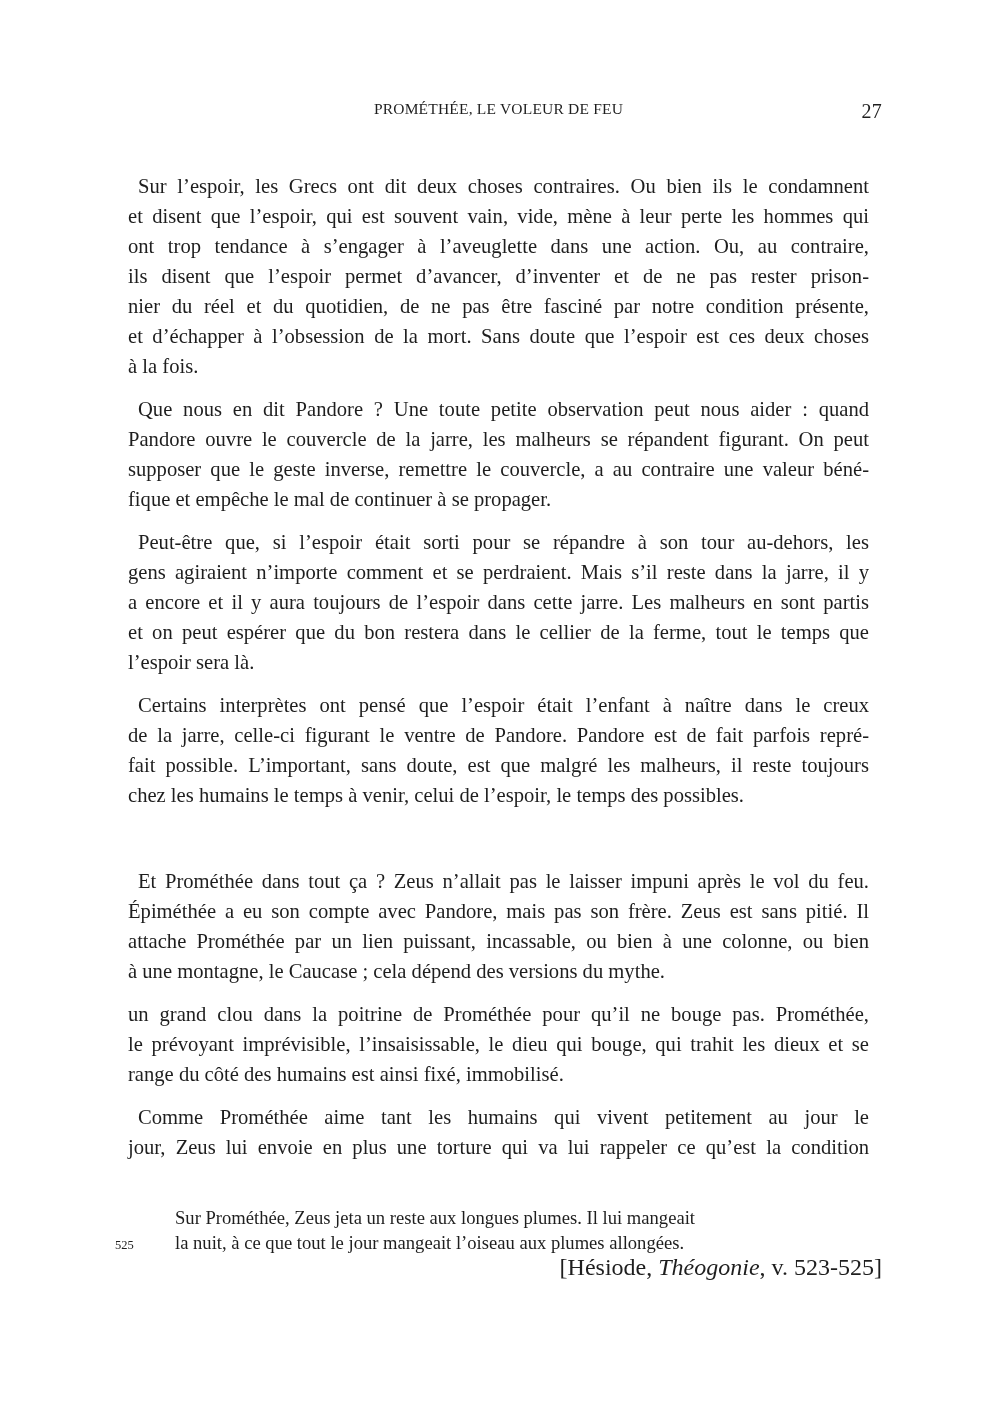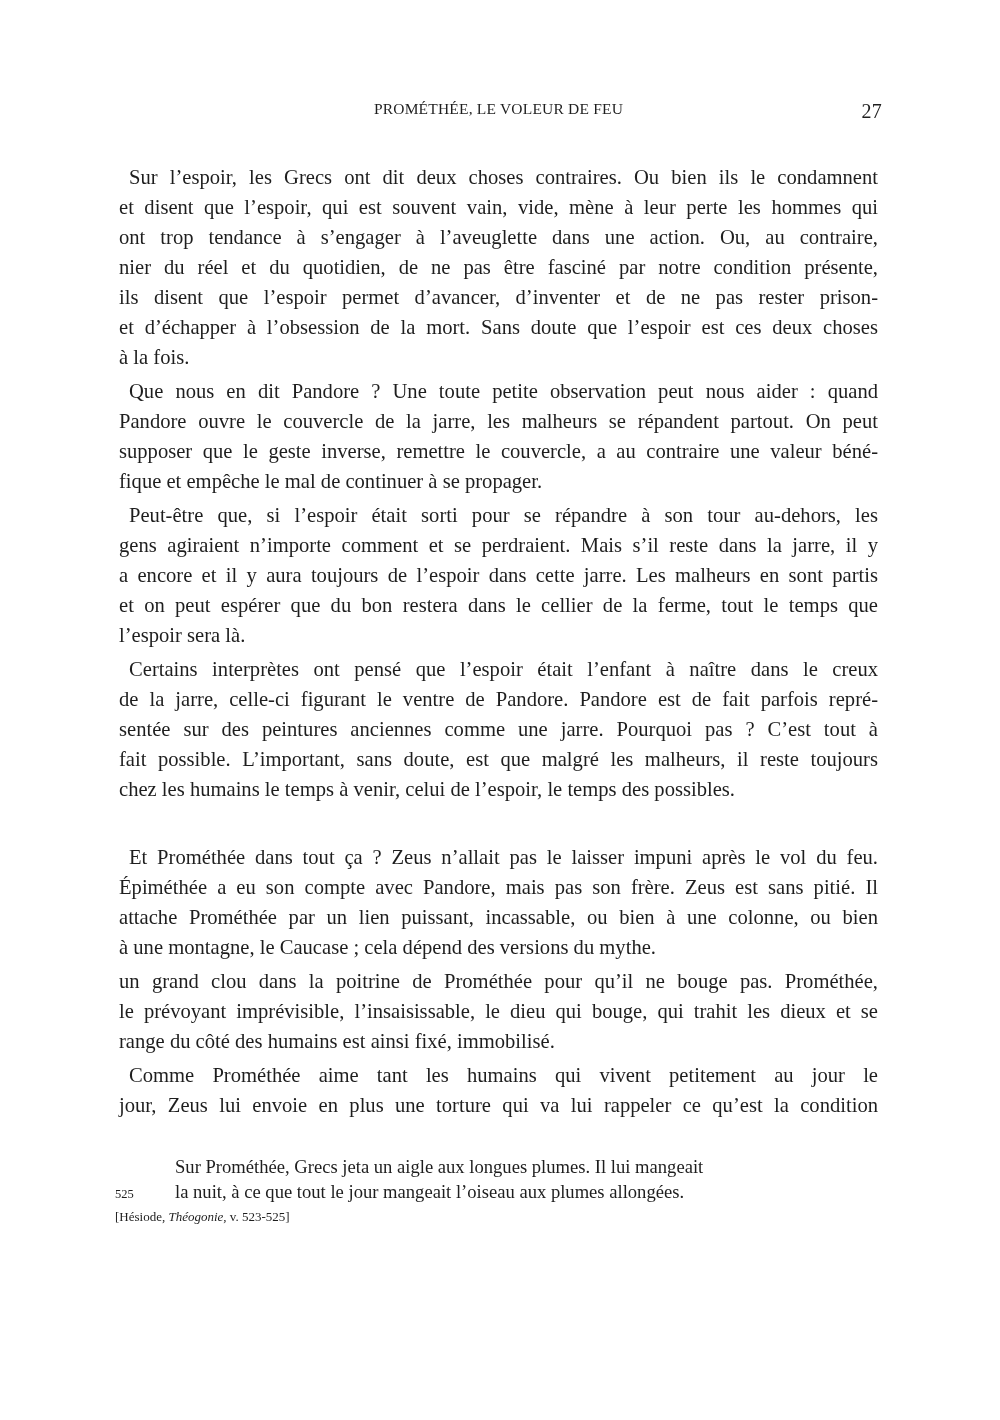--- a/index.html
+++ b/index.html
@@ -39,21 +39,21 @@
     }
     .body-text {
       position: absolute;
       left: 115px;
       top: 158px;
       width: 767px;
       font-size: 20.6px;
       line-height: 30px;
     }
     .para {
-      margin: 4px;
+      margin: 13px;
     }
     .line {
       display: block;
       text-align: justify;
       text-align-last: justify;
       white-space: nowrap;
       height: 30px;
       overflow: visible;
     }
     .line.last {
@@ -81,22 +81,22 @@
       position: relative;
     }
     .verse-number {
       position: absolute;
       left: -60px;
       top: 3px;
       font-size: 12.5px;
     }
     .citation {
       display: block;
-      text-align: left;
-      font-size: 13px;
+      text-align: right;
+      font-size: 24px;
       line-height: 25px;
       height: 25px;
     }
     .citation i {
       font-style: italic;
     }
   </style>
 </head>
 <body>
 
@@ -104,45 +104,44 @@
   <span class="running-title">PROMÉTHÉE, LE VOLEUR DE FEU</span>
   <span class="page-number">27</span>
 </div>
 
 <div class="body-text">
 
   <div class="para">
     <span class="line indent">Sur l’espoir, les Grecs ont dit deux choses contraires. Ou bien ils le condamnent</span>
     <span class="line">et disent que l’espoir, qui est souvent vain, vide, mène à leur perte les hommes qui</span>
     <span class="line">ont trop tendance à s’engager à l’aveuglette dans une action. Ou, au contraire,</span>
+    <span class="line">ils disent que l’espoir permet d’avancer, d’inventer et de ne pas rester prison-</span>
     <span class="line">nier du réel et du quotidien, de ne pas être fasciné par notre condition présente,</span>
-    <span class="line">ils disent que l’espoir permet d’avancer, d’inventer et de ne pas rester prison-</span>
     <span class="line">et d’échapper à l’obsession de la mort. Sans doute que l’espoir est ces deux choses</span>
     <span class="line last">à la fois.</span>
   </div>
 
   <div class="para">
     <span class="line indent">Que nous en dit Pandore ? Une toute petite observation peut nous aider : quand</span>
-    <span class="line">Pandore ouvre le couvercle de la jarre, les malheurs se répandent partout. On peut</span>
+    <span class="line">Pandore ouvre le couvercle de la jarre, les malheurs se répandent figurant. On peut</span>
     <span class="line">supposer que le geste inverse, remettre le couvercle, a au contraire une valeur béné-</span>
     <span class="line last">fique et empêche le mal de continuer à se propager.</span>
   </div>
 
   <div class="para">
     <span class="line indent">Peut-être que, si l’espoir était sorti pour se répandre à son tour au-dehors, les</span>
     <span class="line">gens agiraient n’importe comment et se perdraient. Mais s’il reste dans la jarre, il y</span>
     <span class="line">a encore et il y aura toujours de l’espoir dans cette jarre. Les malheurs en sont partis</span>
     <span class="line">et on peut espérer que du bon restera dans le cellier de la ferme, tout le temps que</span>
     <span class="line last">l’espoir sera là.</span>
   </div>
 
   <div class="para">
     <span class="line indent">Certains interprètes ont pensé que l’espoir était l’enfant à naître dans le creux</span>
     <span class="line">de la jarre, celle-ci figurant le ventre de Pandore. Pandore est de fait parfois repré-</span>
-    <span class="line">sentée sur des peintures anciennes comme une jarre. Pourquoi pas ? C’est tout à</span>
     <span class="line">fait possible. L’important, sans doute, est que malgré les malheurs, il reste toujours</span>
     <span class="line last">chez les humains le temps à venir, celui de l’espoir, le temps des possibles.</span>
   </div>
 
   <div class="section-gap"></div>
 
   <div class="para">
     <span class="line indent">Et Prométhée dans tout ça ? Zeus n’allait pas le laisser impuni après le vol du feu.</span>
     <span class="line">Épiméthée a eu son compte avec Pandore, mais pas son frère. Zeus est sans pitié. Il</span>
     <span class="line">attache Prométhée par un lien puissant, incassable, ou bien à une colonne, ou bien</span>
@@ -157,21 +156,21 @@
 
   <div class="para">
     <span class="line indent">Comme Prométhée aime tant les humains qui vivent petitement au jour le</span>
     <span class="line">jour, Zeus lui envoie en plus une torture qui va lui rappeler ce qu’est la condition</span>
   </div>
 
   <div class="quote-gap"></div>
 
   <div class="verse-block">
     <span class="verse-line">
-      <span>Sur Prométhée, Grecs jeta un aigle aux longues plumes. Il lui mangeait</span>
+      <span>Sur Prométhée, Zeus jeta un reste aux longues plumes. Il lui mangeait</span>
     </span>
     <span class="verse-line">
       <span class="verse-number">525</span>
       <span>la nuit, à ce que tout le jour mangeait l’oiseau aux plumes allongées.</span>
     </span>
   </div>
   <span class="citation"><span>[Hésiode, </span><i>Théogonie</i><span>, v. 523-525]</span></span>
 
 </div>
 

